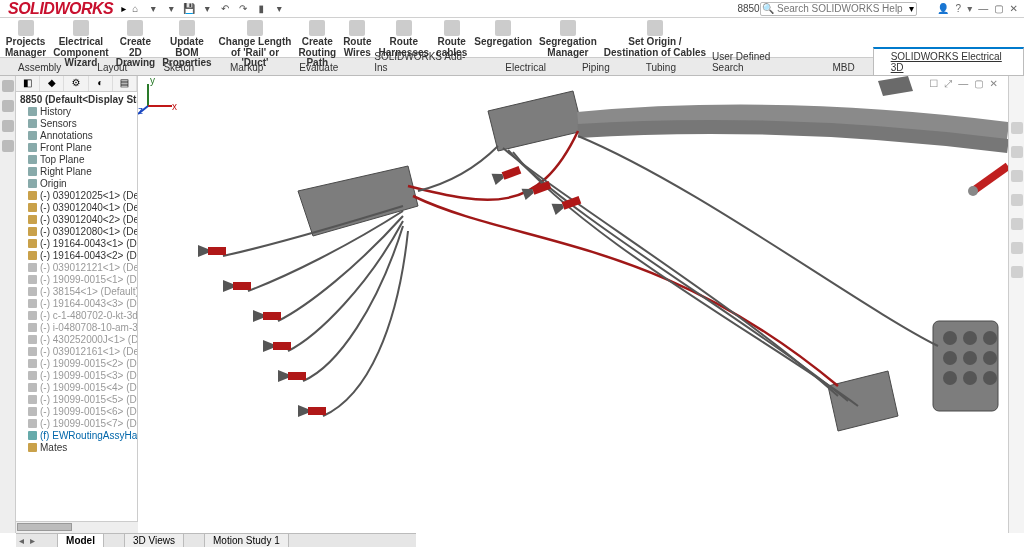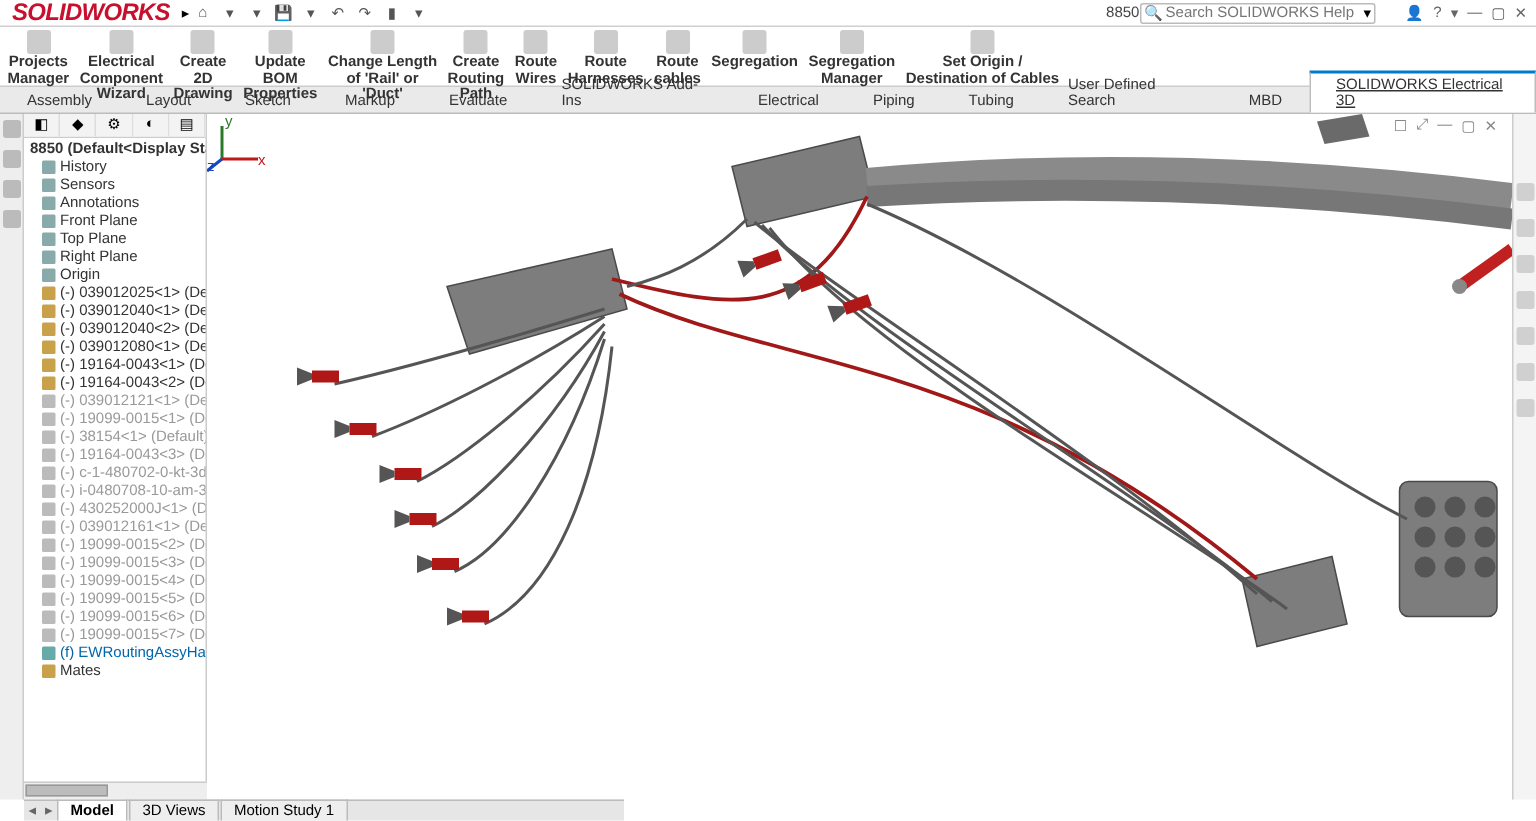--- a/index.html
+++ b/index.html
@@ -55,21 +55,21 @@
 
 
 .tp { width: 16px; background: #f4f4f4; border-left: 1px solid #ccc; display: flex; flex-direction: column; align-items: center; padding-top: 40px; }
 .tp span { width: 12px; height: 12px; margin: 6px 0; background: #d0d0d0; border-radius: 2px; cursor: pointer; }
 
 
 .triad { position: absolute; left: 4px; bottom: 18px; width: 40px; height: 40px; }
 
 
 .btabs { position: absolute; left: 16px; bottom: 0; height: 14px; display: flex; align-items: flex-end; background: #e6e6e6; border-top: 1px solid #bbb; width: 400px; }
-.btabs .btab { padding: 1px 8px; border: 1px solid #bbb; border-bottom: none; background: #eee; margin-right: 1px; cursor: pointer; }
+.btabs .btab { padding: 1px 8px; border: 1px solid #bbb; border-bottom: none; background: #eee; margin-right: 1px; cursor: pointer; margin-left: 19px; }
 .btabs .btab.active { background: #fff; font-weight: bold; }
 .btabs .nav { padding: 1px 3px; color: #666; cursor: pointer; }
 </style>
 </head>
 <body>
 
 <div class="titlebar">
   <span class="logo">SOLIDWORKS</span>
   <span>▸</span>
   <div class="qat">

